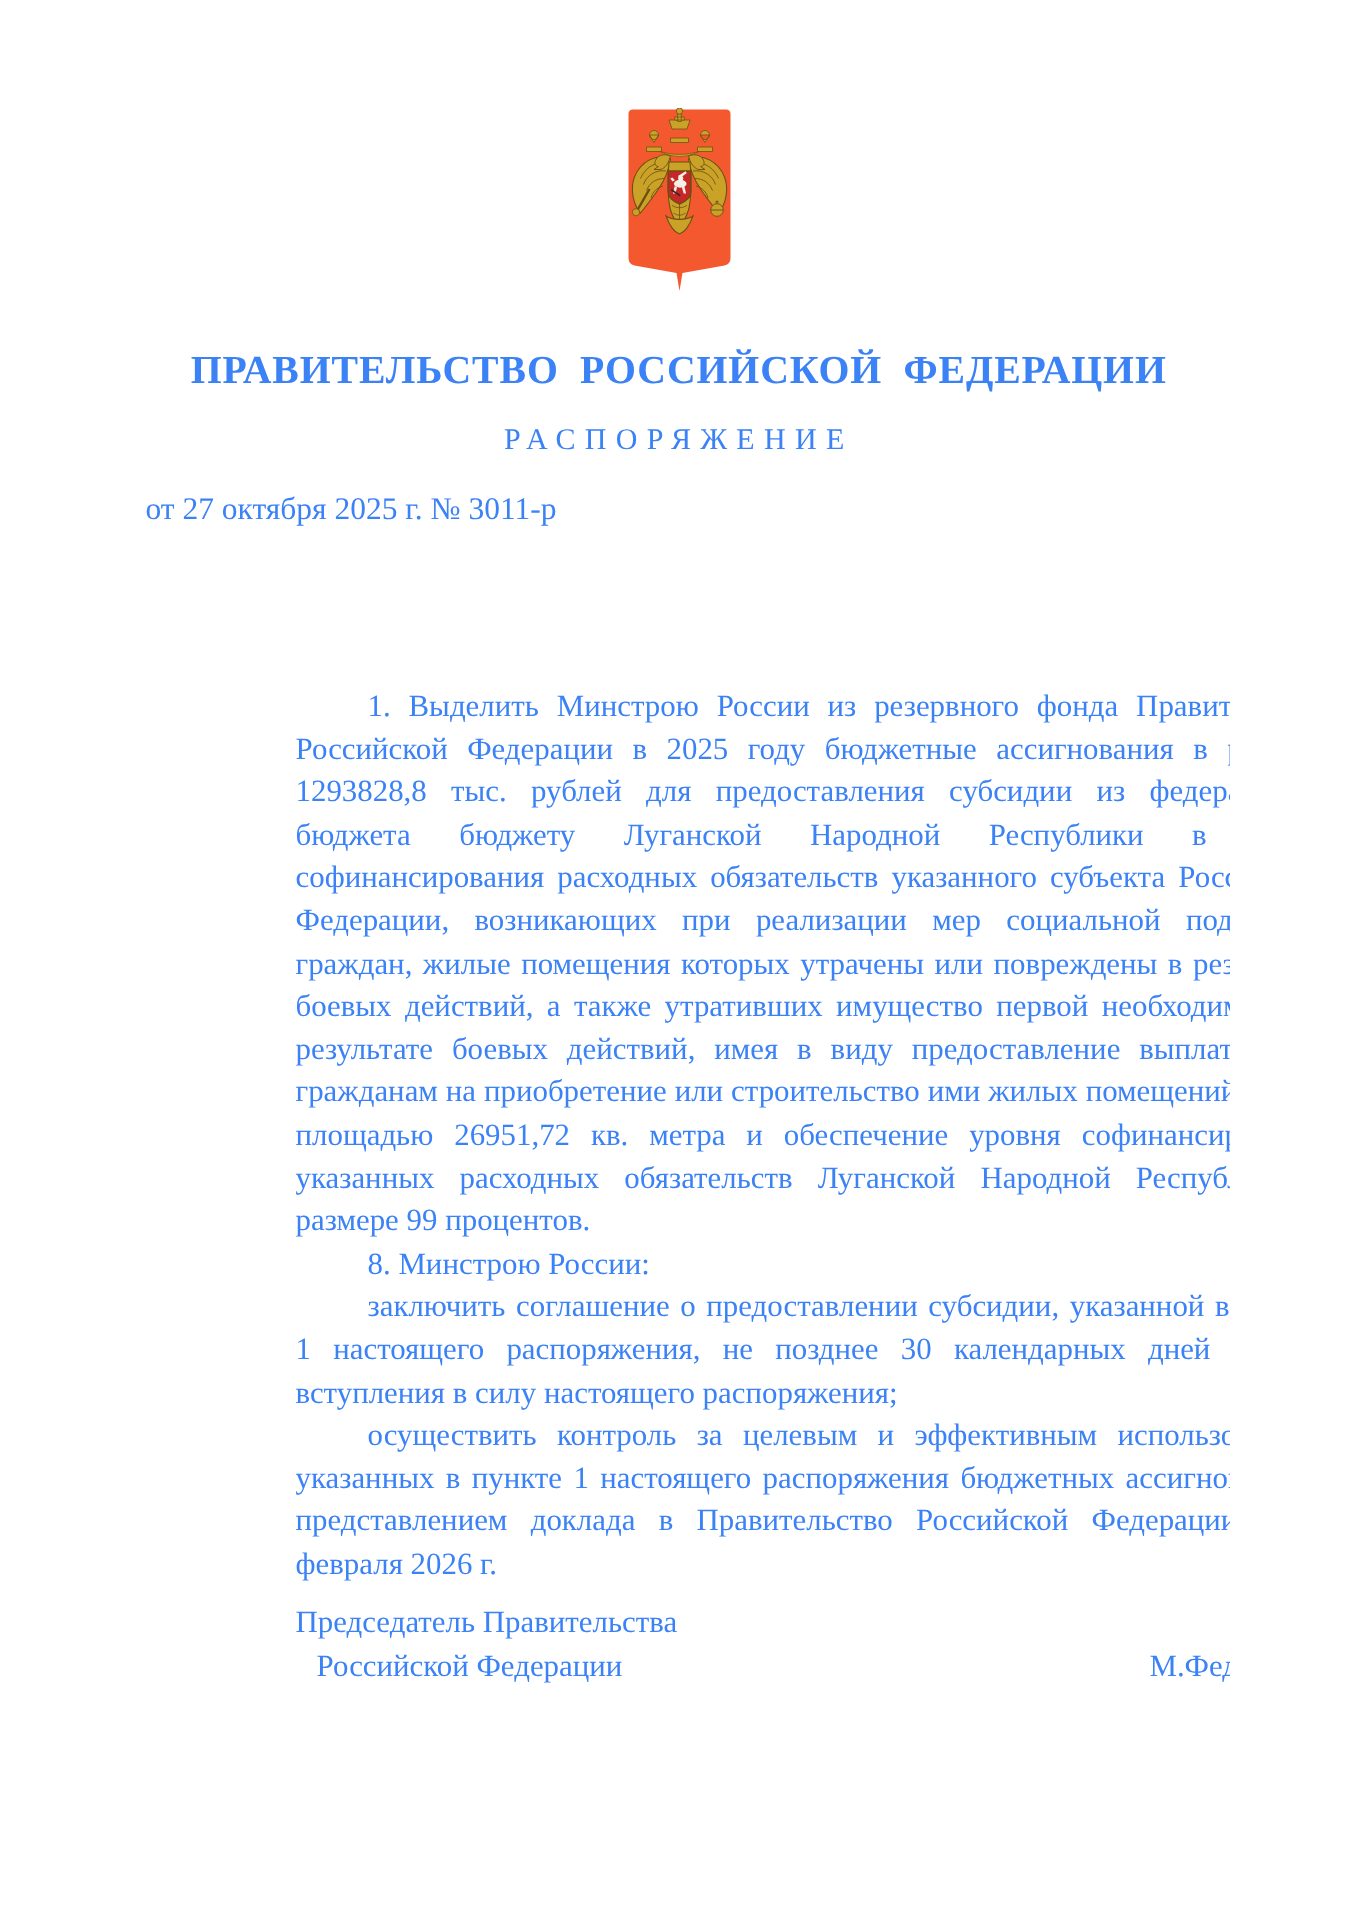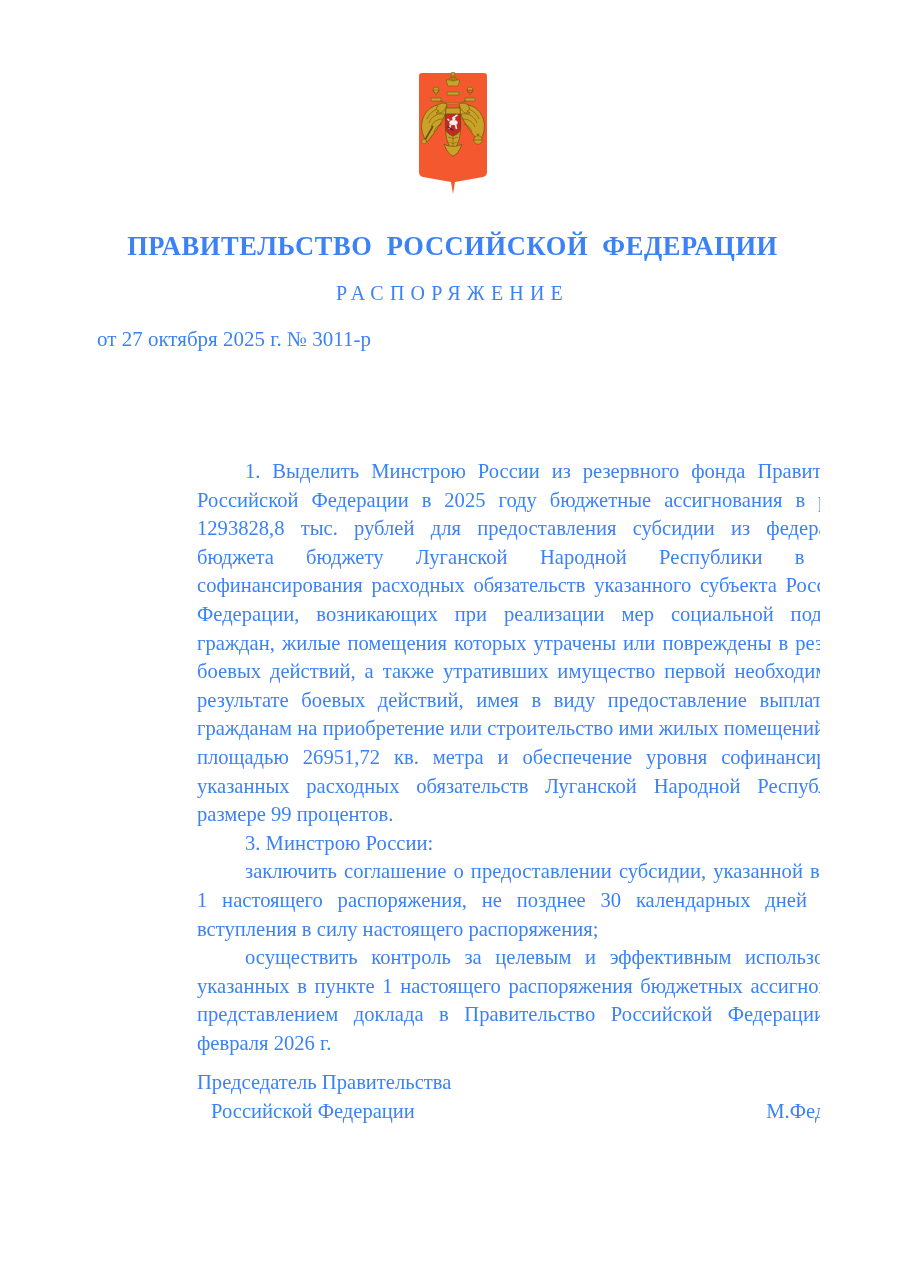--- a/index.html
+++ b/index.html
@@ -191,21 +191,21 @@
       </svg>
     </div>
   </div>
 
   <div class="doc-title">ПРАВИТЕЛЬСТВО РОССИЙСКОЙ ФЕДЕРАЦИИ</div>
   <div class="doc-subtitle">РАСПОРЯЖЕНИЕ</div>
   <div class="doc-date">от 27 октября 2025 г. № 3011-р</div>
 
   <div class="body-block">
     <p class="para">1. Выделить Минстрою России из резервного фонда Правительства Российской Федерации в 2025 году бюджетные ассигнования в размере 1293828,8 тыс. рублей для предоставления субсидии из федерального бюджета бюджету Луганской Народной Республики в целях софинансирования расходных обязательств указанного субъекта Российской Федерации, возникающих при реализации мер социальной поддержки граждан, жилые помещения которых утрачены или повреждены в результате боевых действий, а также утративших имущество первой необходимости в результате боевых действий, имея в виду предоставление выплат таким гражданам на приобретение или строительство ими жилых помещений общей площадью 26951,72 кв. метра и обеспечение уровня софинансирования указанных расходных обязательств Луганской Народной Республики в размере 99 процентов.</p>
-    <p class="para no-justify">3. Минстрою России:</p>
+    <p class="para no-justify">8. Минстрою России:</p>
     <p class="para">заключить соглашение о предоставлении субсидии, указанной в пункте 1 настоящего распоряжения, не позднее 30 календарных дней со дня вступления в силу настоящего распоряжения;</p>
     <p class="para">осуществить контроль за целевым и эффективным использованием указанных в пункте 1 настоящего распоряжения бюджетных ассигнований с представлением доклада в Правительство Российской Федерации до 1 февраля 2026 г.</p>
   </div>
 
   <div class="signature">
     <div class="sig-title-line1">Председатель Правительства</div>
     <div class="sig-row">
       <span class="sig-title-line2">Российской Федерации</span>
       <span class="sig-name">М.Федерации</span>
     </div>

